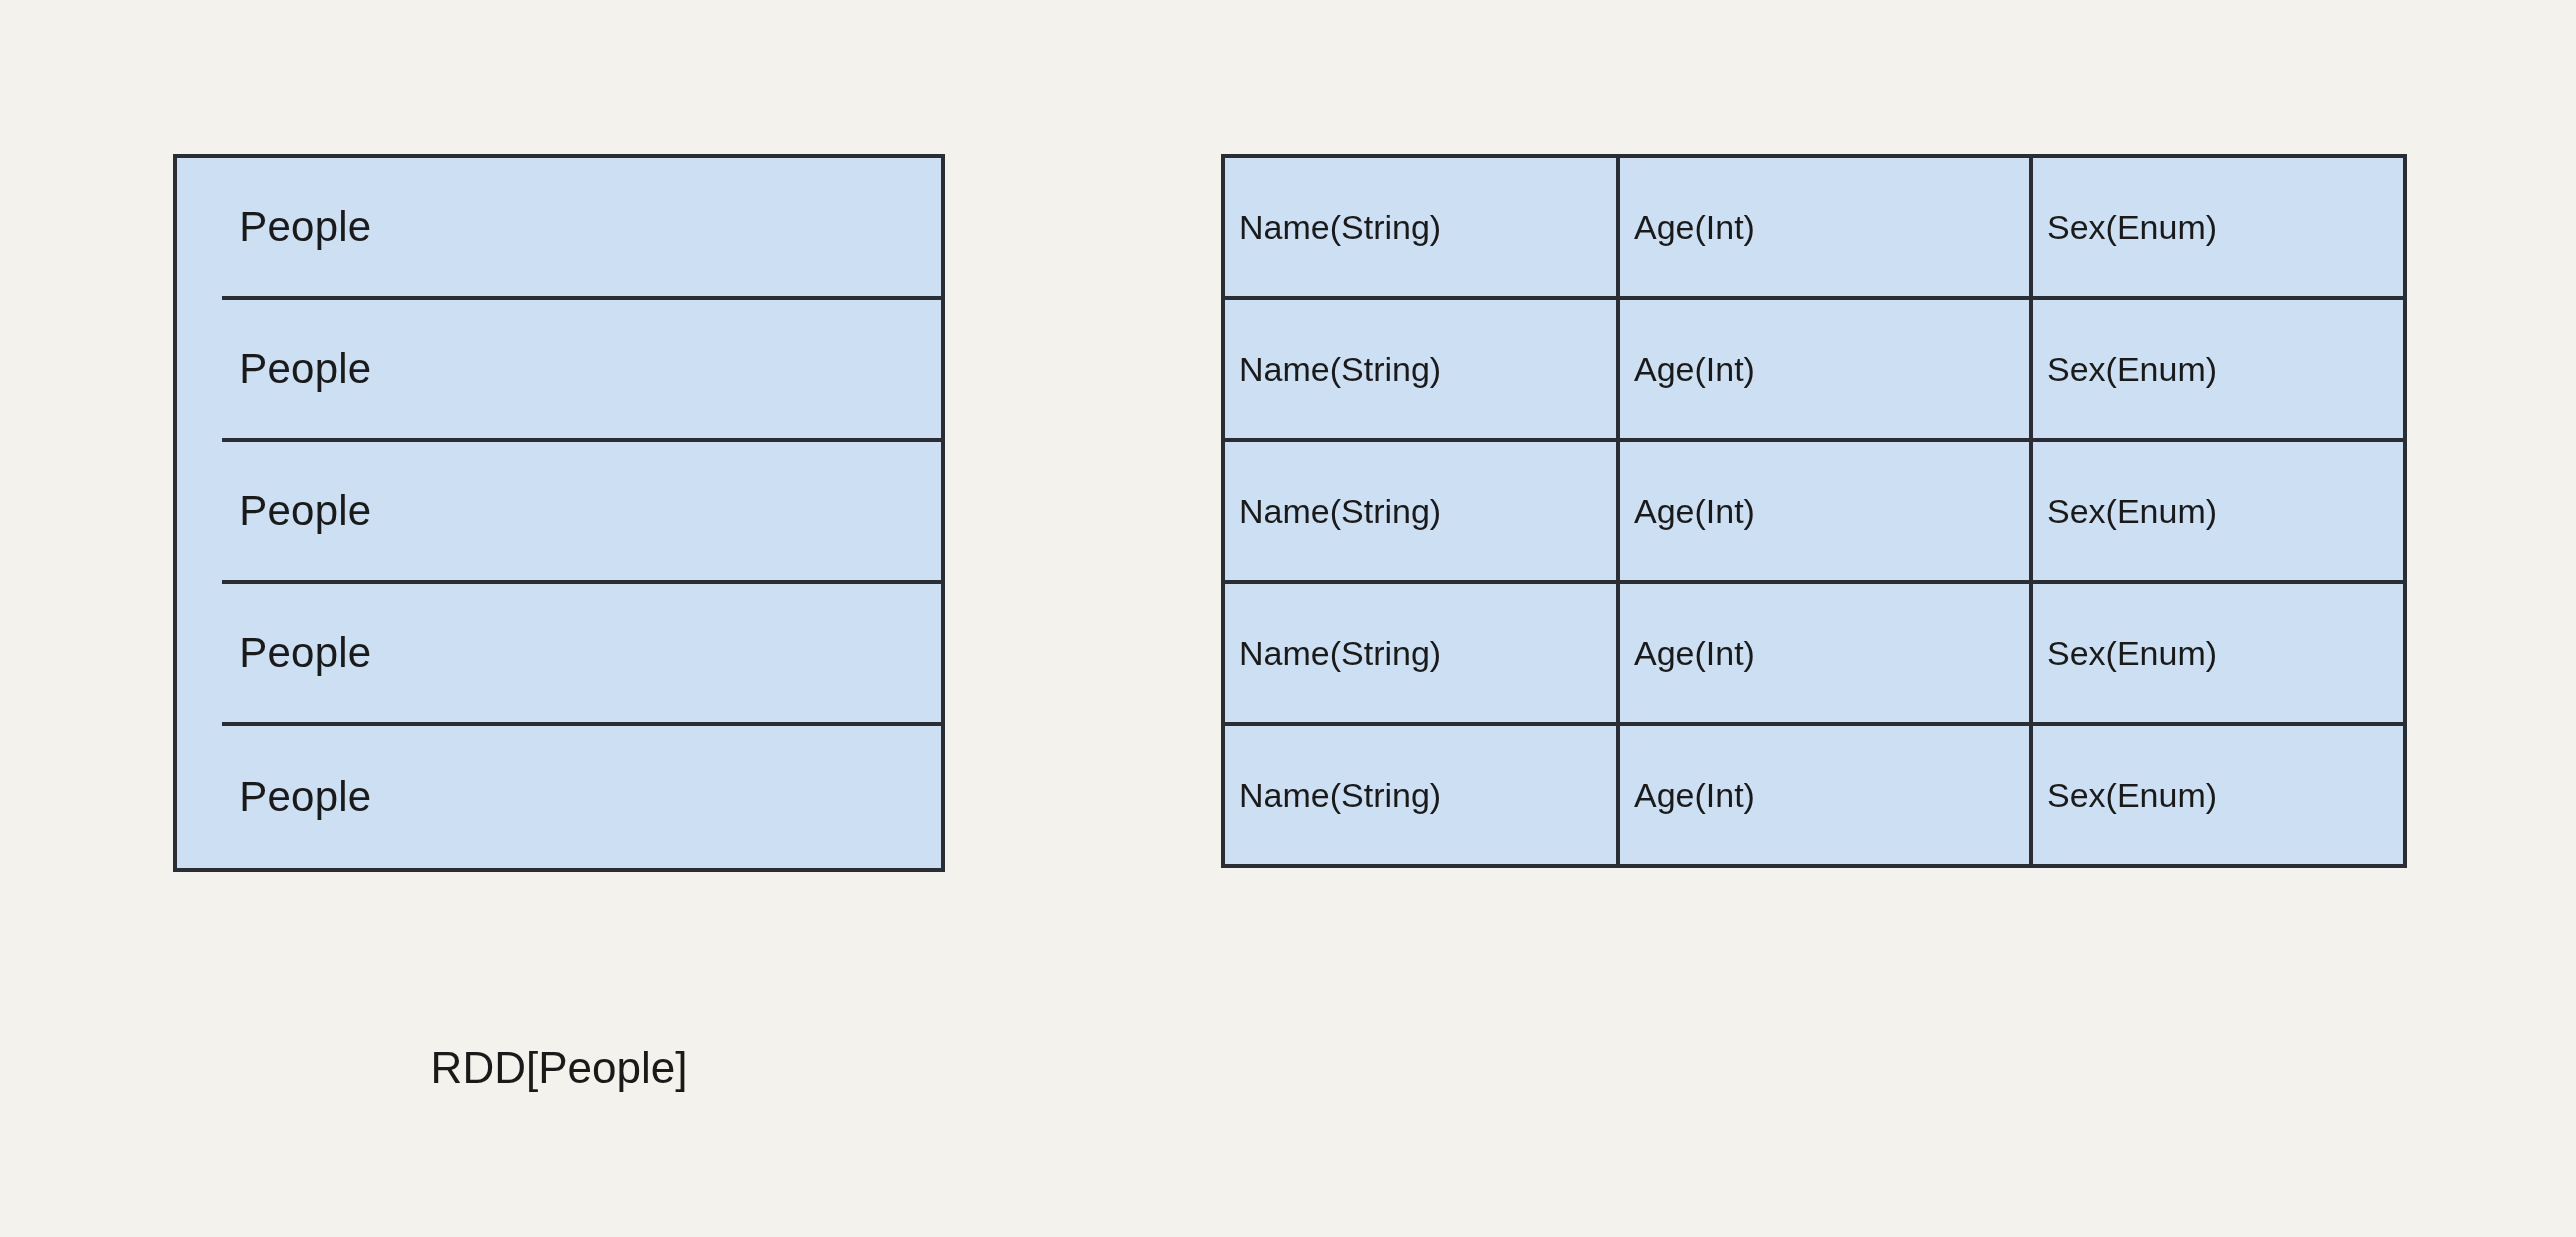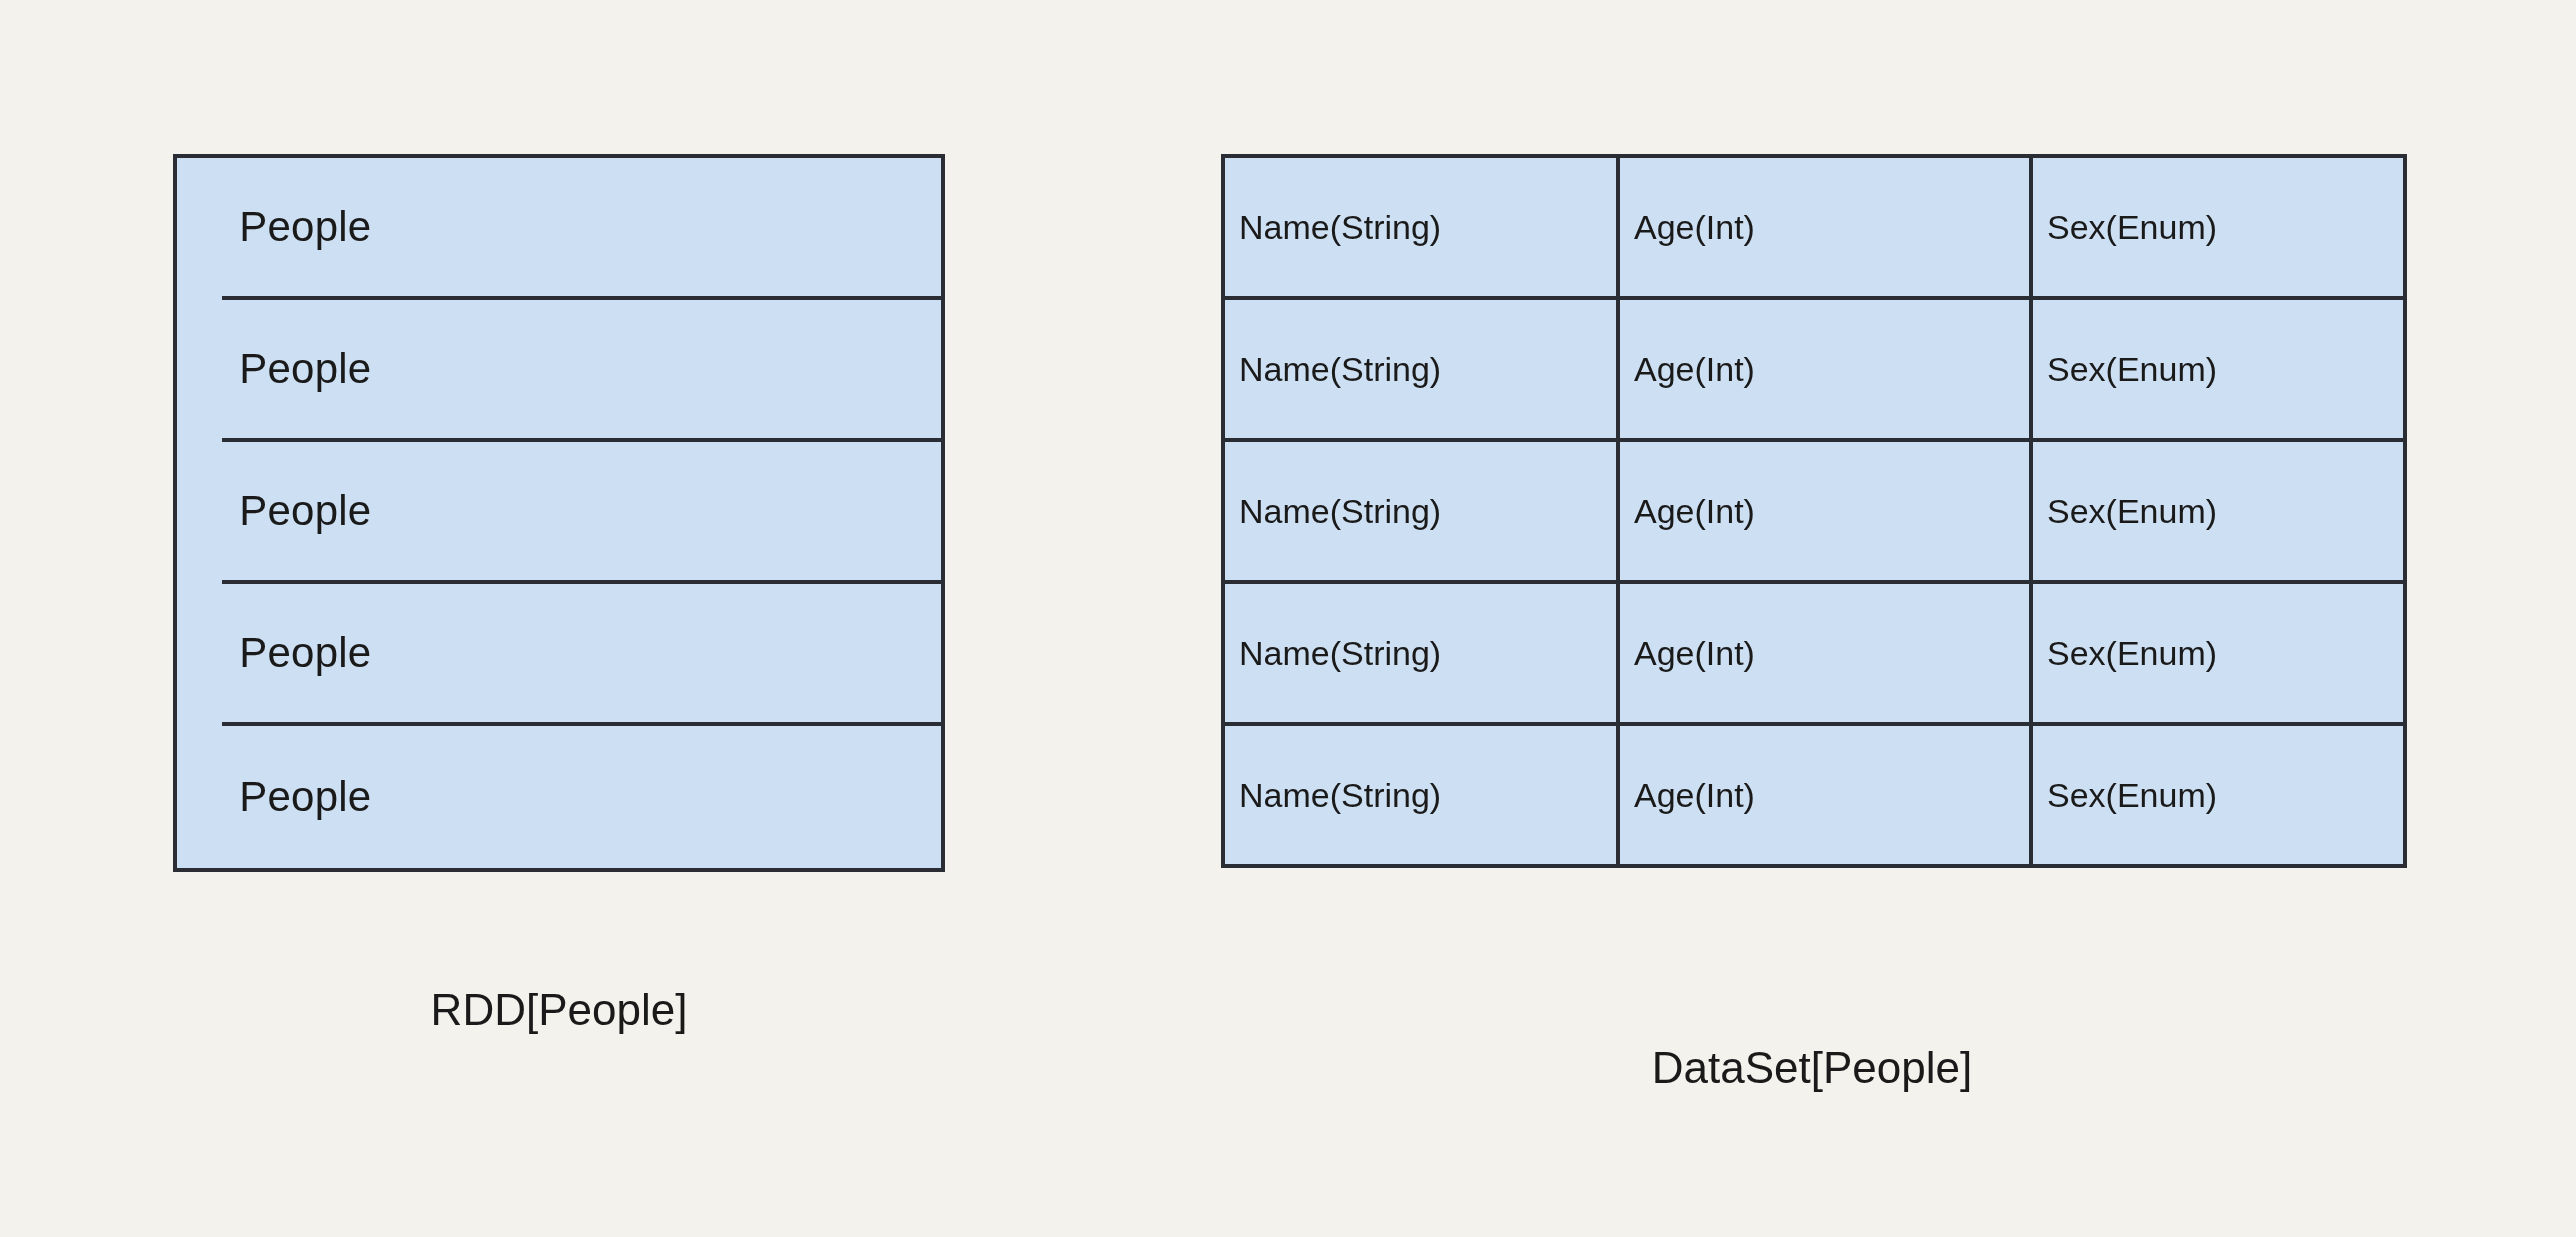--- a/index.html
+++ b/index.html
@@ -96,21 +96,21 @@
   .caption {
     position: absolute;
     font-size: 44px;
     line-height: 1;
     color: #1a1a1a;
     white-space: nowrap;
     text-align: center;
   }
   #rdd-caption {
     left: 173px;
-    top: 988px;
+    top: 1046px;
     width: 772px;
   }
   #dataset-caption {
     left: 1221px;
     top: 1046px;
     width: 1182px;
   }
 </style>
 </head>
 <body>
@@ -175,16 +175,15 @@
           <td>Name(String)</td>
           <td>Age(Int)</td>
           <td>Sex(Enum)</td>
         </tr>
       </tbody>
     </table>
   </div>
 
   <div class="caption" id="rdd-caption">RDD[People]</div>
 
-  <div class="caption" id="dataset-caption">DataSet[People]</div>
 
 </div>
 
 
 </body></html>

